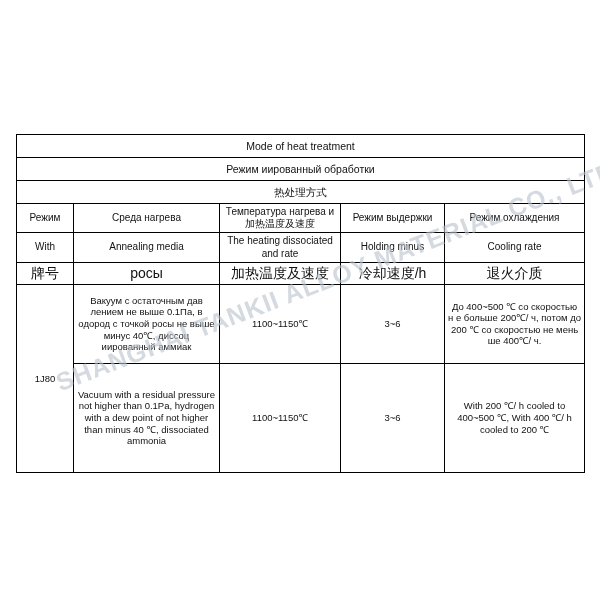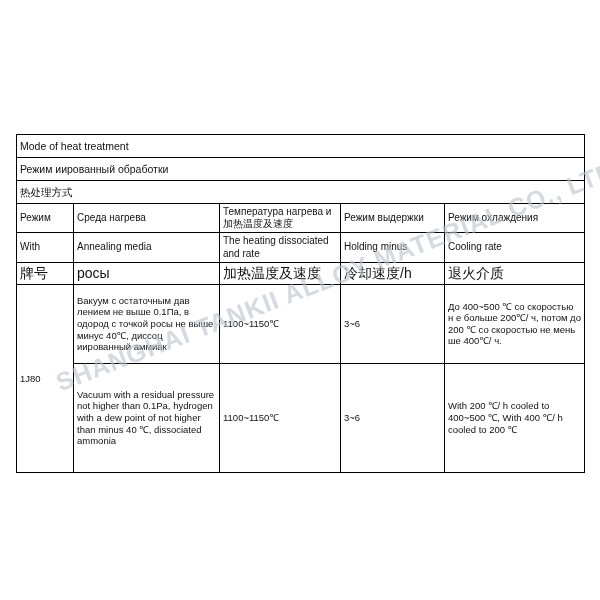--- a/index.html
+++ b/index.html
@@ -32,20 +32,21 @@
 
   table.heat-table {
     border-collapse: collapse;
     width: 568px;
     table-layout: fixed;
     background: #ffffff;
   }
 
   table.heat-table td {
     border: 1px solid #000000;
+    text-align: center;
     vertical-align: middle;
     color: #111111;
     padding: 2px 3px;
     line-height: 1.22;
   }
 
   .title-row td {
     height: 18px;
     font-size: 10.5px;
   }

